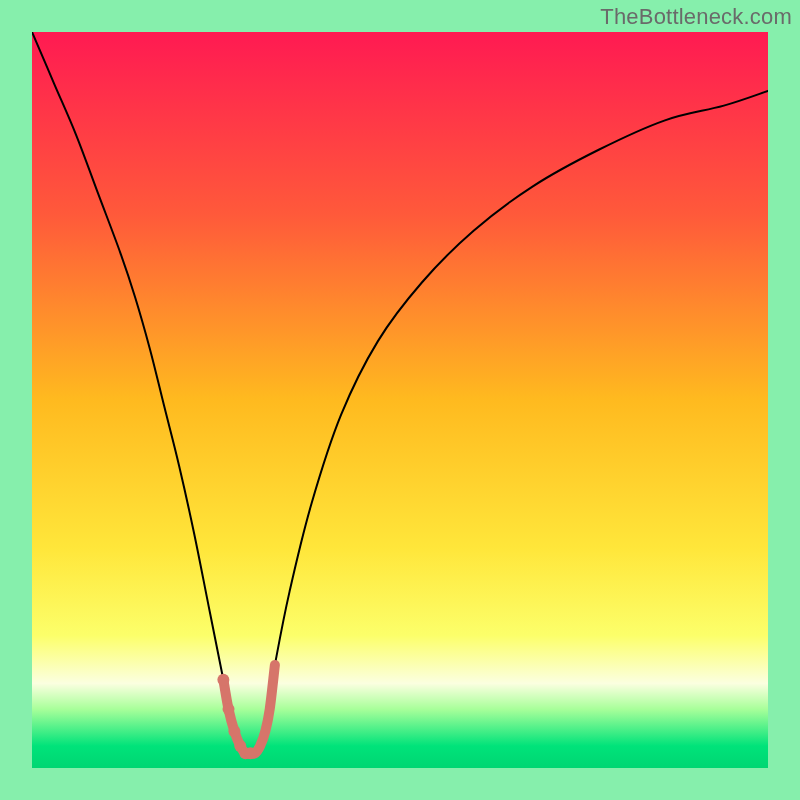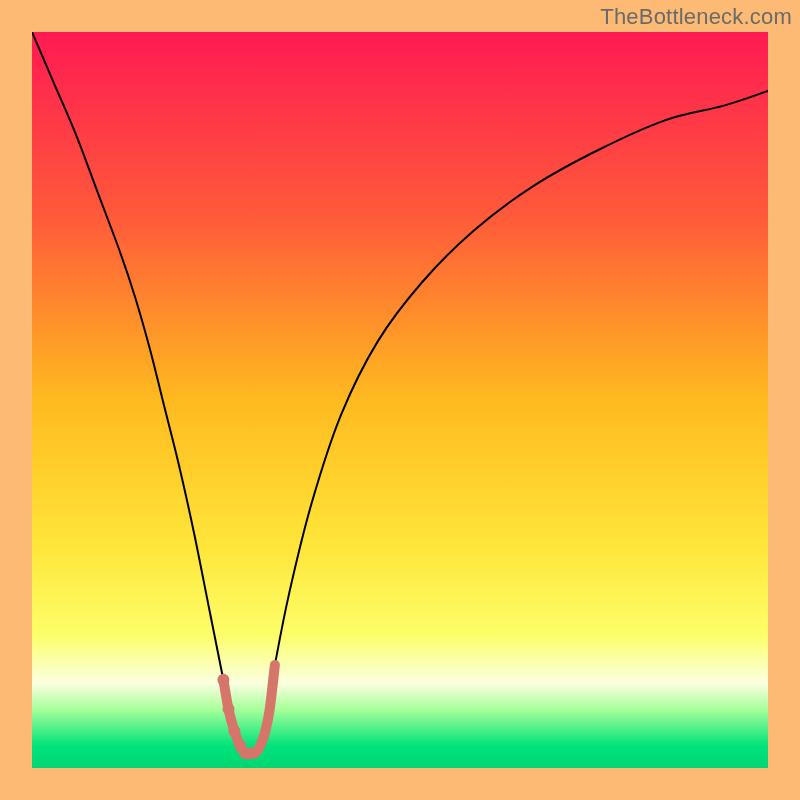--- a/index.html
+++ b/index.html
@@ -10,21 +10,21 @@
     background: #000;
     overflow: hidden;
     font-family: Arial, Helvetica, sans-serif;
   }
   .frame {
     position: absolute;
     left: 0;
     top: 0;
     width: 800px;
     height: 800px;
-    background: #fdba74;
+    background: #86efac;
   }
   .watermark {
     position: absolute;
     top: 4px;
     right: 8px;
     color: #6a6a6a;
     font-size: 22px;
     letter-spacing: 0.2px;
     font-weight: 400;
     z-index: 10;

